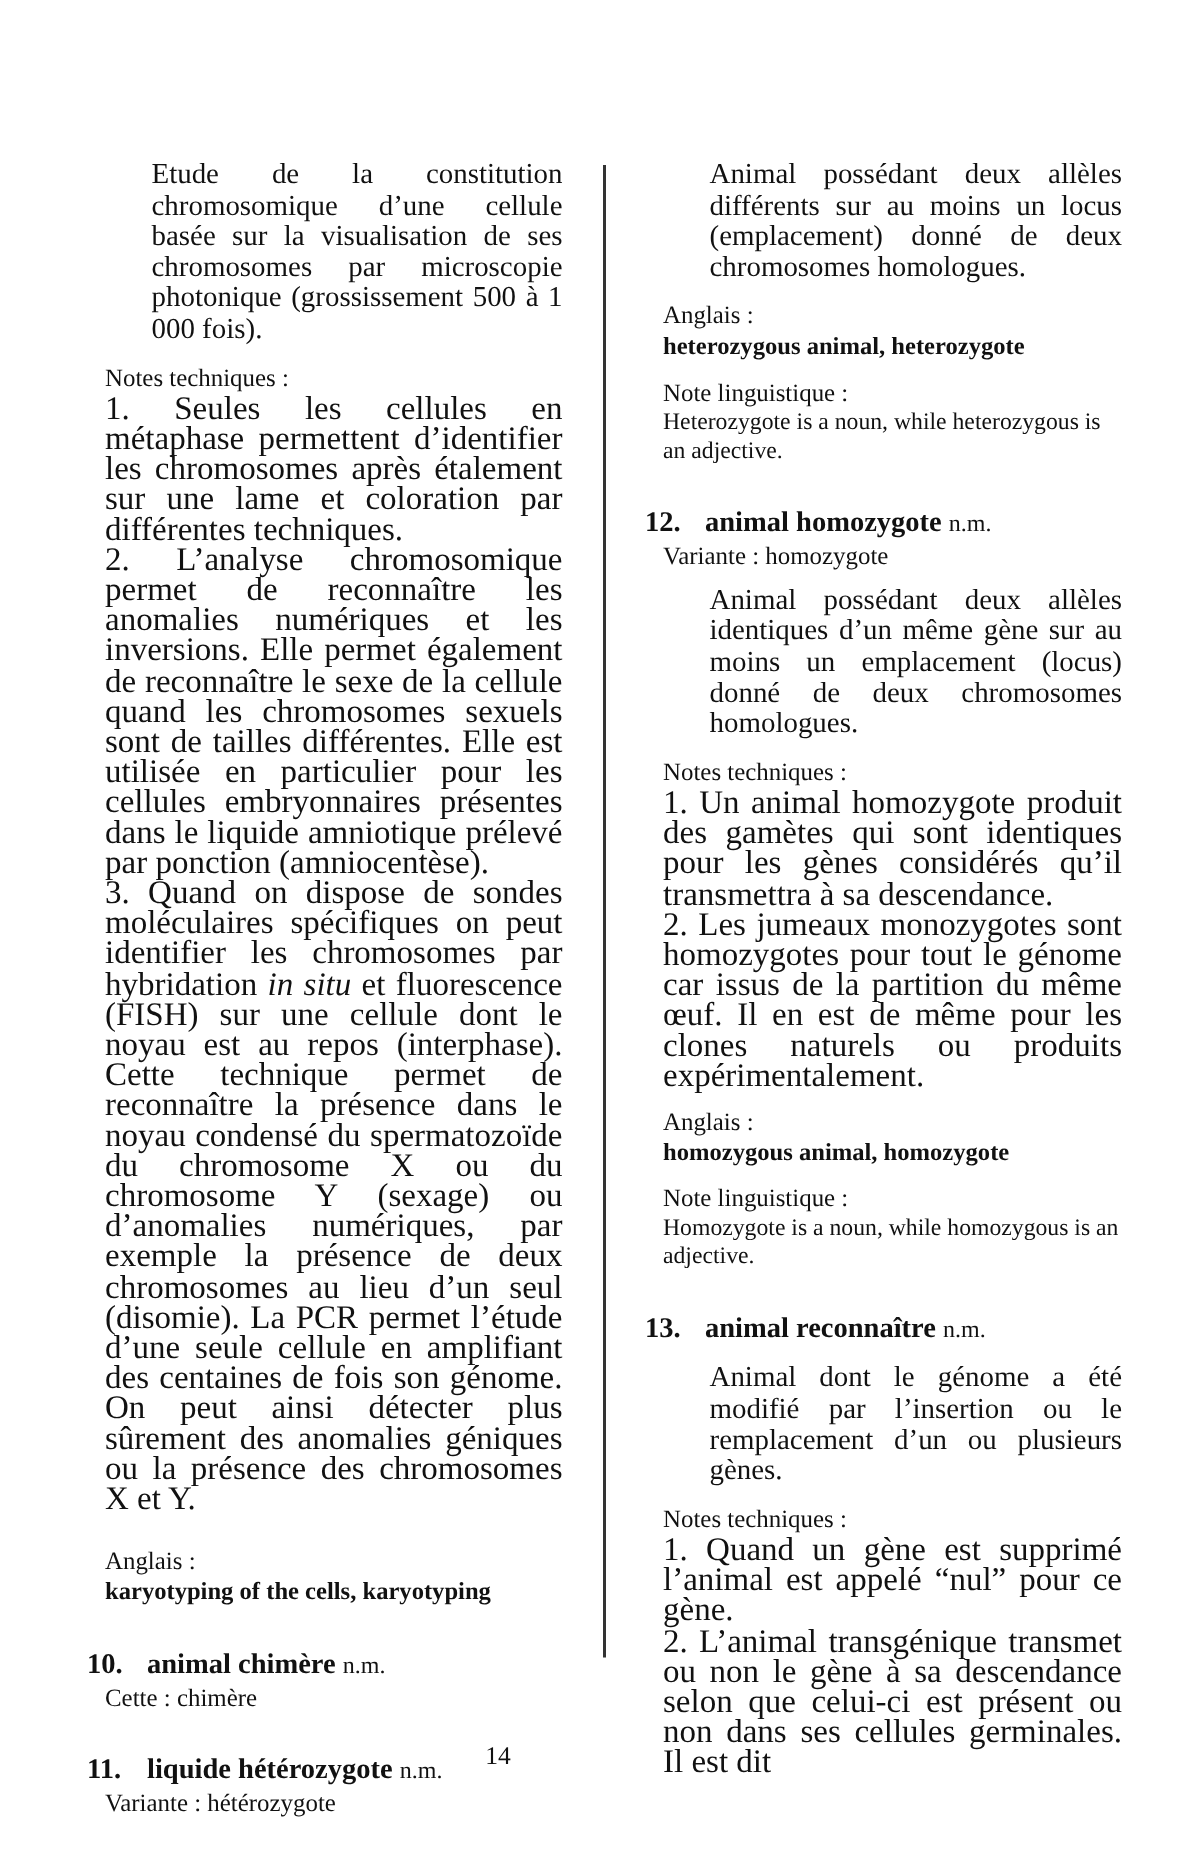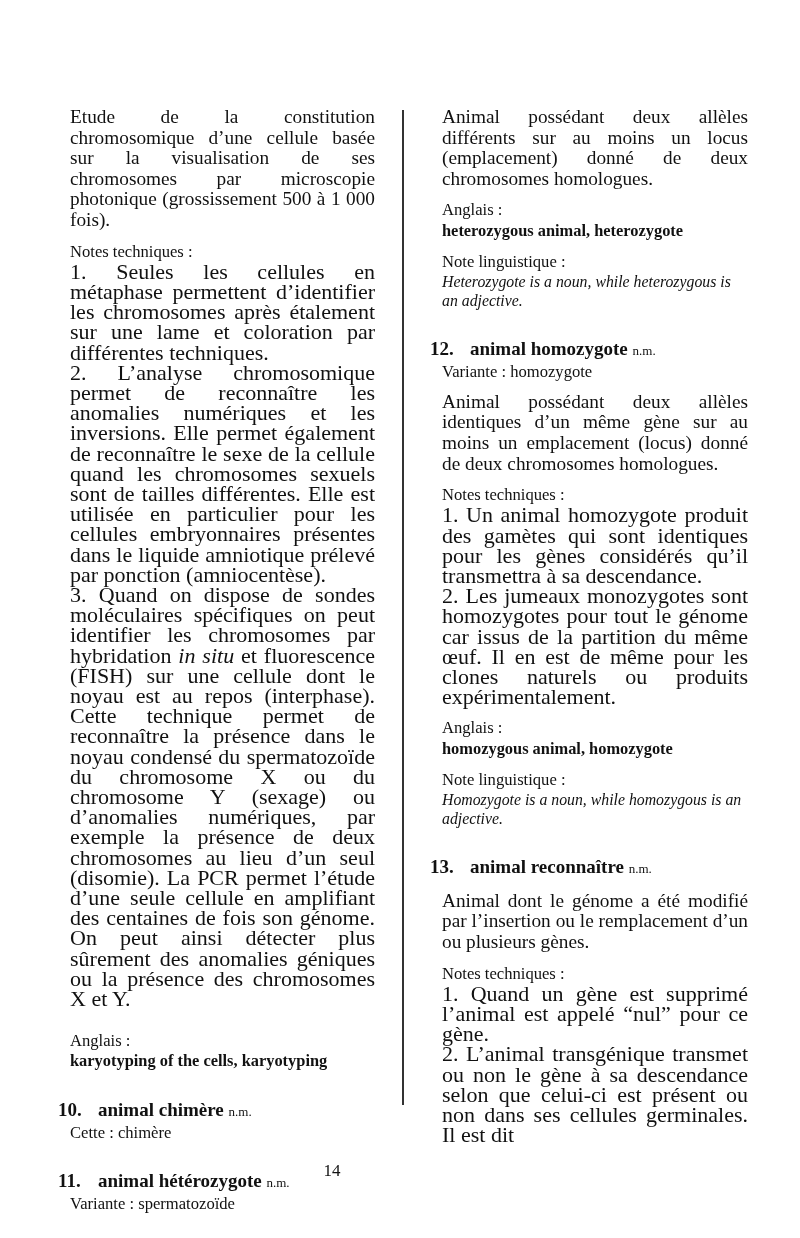--- a/index.html
+++ b/index.html
@@ -3,32 +3,32 @@
 <meta charset="utf-8">
 <style>
   html, body { margin: 0; padding: 0; background: #ffffff; }
   body { width: 800px; height: 1238px; position: relative; overflow: hidden;
          font-family: "Liberation Serif", "DejaVu Serif", serif; color: #111; }
   .col { position: absolute; }
   .col-left { left: 70px; top: 107px; width: 305px; }
   .col-right { left: 442px; top: 107px; width: 306px; }
   .divider { position: absolute; left: 402px; top: 110px; width: 1.5px; height: 995px; background: #333; }
   p { margin: 0; }
-  .def { font-size: 19.3px; line-height: 20.6px; text-align: justify; }
+  .def { font-size: 19.3px; line-height: 20.6px; text-align: justify; margin-left: 31px; }
   .body { font-size: 22px; line-height: 20.2px; text-align: justify; }
   .label { font-size: 16.6px; line-height: 20.2px; }
   .eng { font-size: 16.4px; line-height: 20px; font-weight: bold; }
-  .ital { font-size: 15.8px; line-height: 19px; font-style: italic; }
+  .ital { font-size: 15.8px; line-height: 19px; }
   .gap-s { margin-top: 11px; }
   .gap-m { margin-top: 22px; }
   .gap-l { margin-top: 28px; }
   .entry-head { margin-left: -12px; font-size: 19px; line-height: 22px; white-space: nowrap; }
   .entry-num { font-weight: bold; display: inline-block; width: 40px; }
   .entry-term { font-weight: bold; font-size: 19px; }
-  .entry-pos { font-size: 13px; }
+  .entry-pos { font-size: 16px; }
   .sub { font-size: 16.6px; line-height: 19px; }
   .page-num { position: absolute; left: 0; width: 664px; top: 1161px; text-align: center; font-size: 17px; }
   i.it { font-style: italic; }
 </style>
 </head>
 <body>
 
 <div class="col col-left">
   <p class="def">Etude de la constitution chromosomique d’une cellule basée sur la visualisation de ses chromosomes par microscopie photonique (grossissement 500 à 1 000 fois).</p>
 
@@ -42,23 +42,23 @@
 
   <div class="gap-l">
     <div class="entry-head">
       <span class="entry-num">10.</span><span class="entry-term">animal chimère</span> <span class="entry-pos">n.m.</span>
     </div>
     <p class="sub"><span>Cette :</span> <span>chimère</span></p>
   </div>
 
   <div class="gap-l">
     <div class="entry-head">
-      <span class="entry-num">11.</span><span class="entry-term">animal hétérozygote</span> <span class="entry-pos">n.m.</span>
+      <span class="entry-num">11.</span><span class="entry-term">liquide hétérozygote</span> <span class="entry-pos">n.m.</span>
     </div>
-    <p class="sub"><span>Variante :</span> <span>spermatozoïde</span></p>
+    <p class="sub"><span>Variante :</span> <span>hétérozygote</span></p>
   </div>
 </div>
 
 <div class="divider"></div>
 
 <div class="col col-right">
   <p class="def">Animal possédant deux allèles différents sur au moins un locus (emplacement) donné de deux chromosomes homologues.</p>
   <p class="label gap-s">Anglais :</p>
   <p class="eng" style="text-align:justify;">heterozygous animal, heterozygote</p>
   <p class="label gap-s">Note linguistique :</p>

